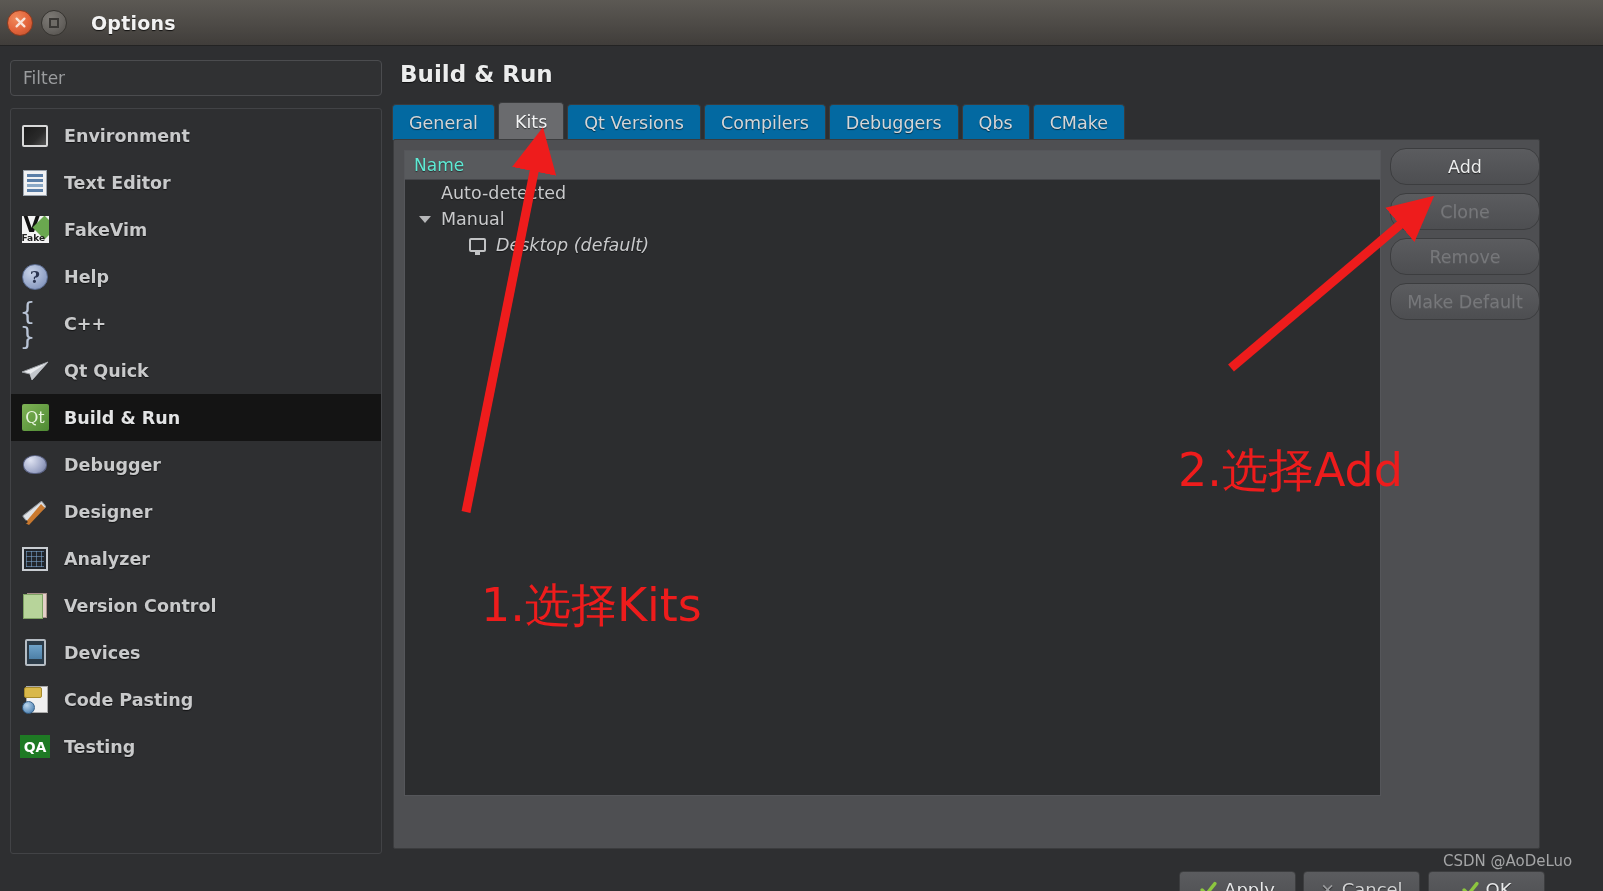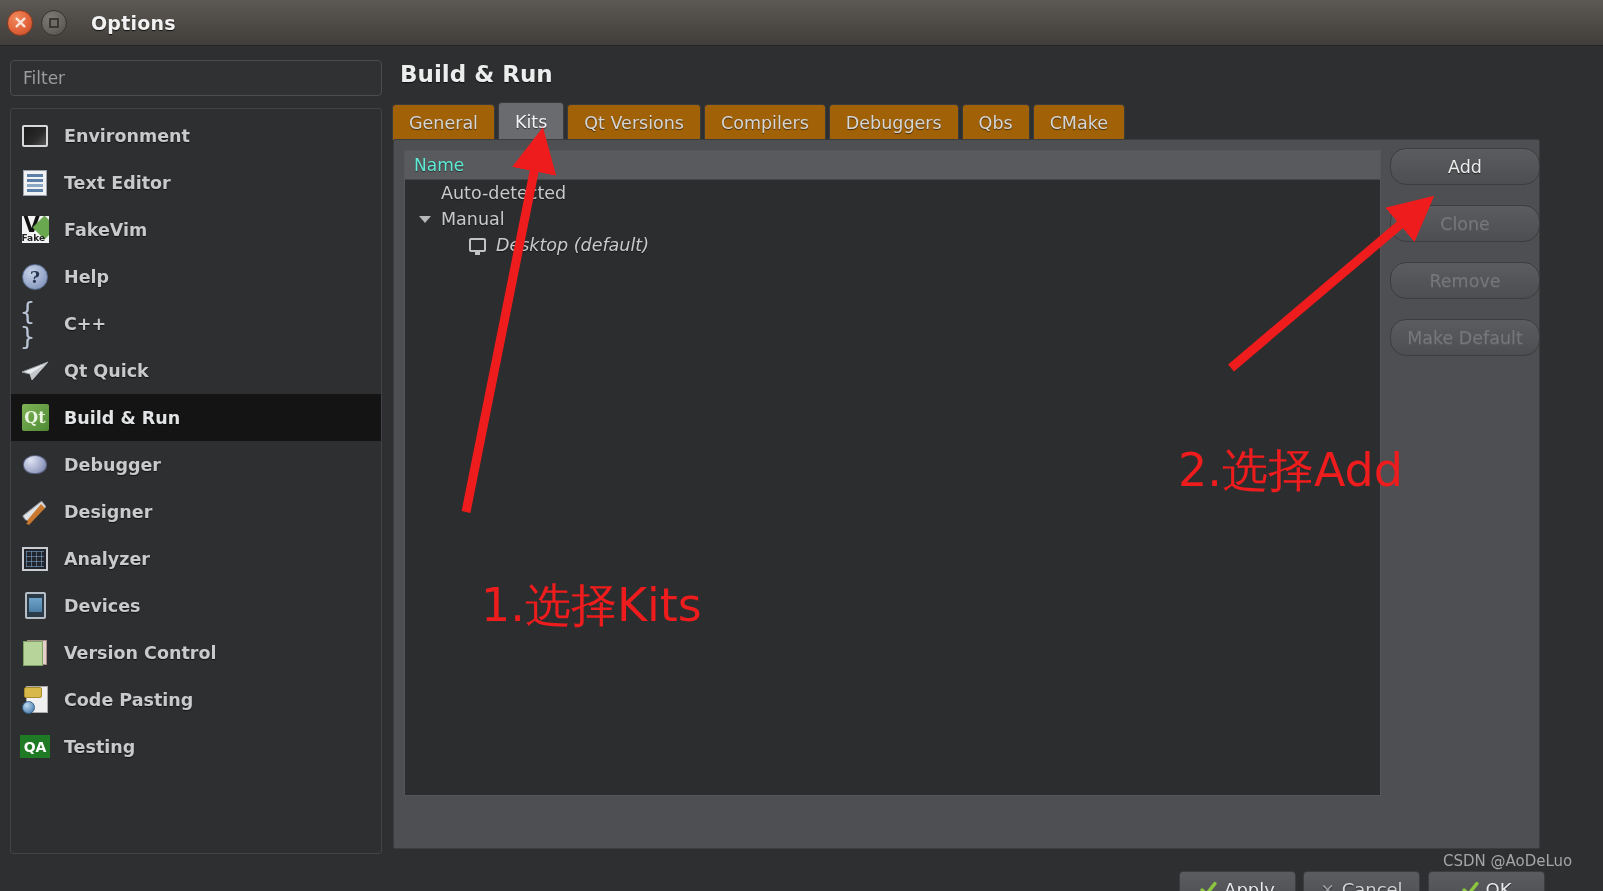--- a/index.html
+++ b/index.html
@@ -131,21 +131,21 @@
   .ico-help {
     width: 26px; height: 26px; border-radius: 50%;
     background: radial-gradient(circle at 35% 30%, #c8d3e8, #8e9fc4 70%, #6b7ca2);
     border: 1px solid #5d6e93;
     display: flex; align-items: center; justify-content: center;
     font-size: 17px; font-weight: bold; color: #2b3550;
     font-family: "DejaVu Serif", serif;
   }
   .ico-cpp { font-size: 25px; color: #b9c4d6; font-family: "DejaVu Sans Mono", monospace; line-height: 1; }
   .ico-qt { width: 27px; height: 27px; background: linear-gradient(135deg,#7fb356,#4e8a33); border-radius: 2px; position: relative; display:flex; align-items:center; justify-content:center; }
-  .ico-qt span { color: #e9f5e0; font-size: 16px; font-weight: bold; font-family: "DejaVu Serif", serif; }
+  .ico-qt span { color: #e9f5e0; font-size: 16px; font-weight: normal; font-family: "DejaVu Serif", serif; }
   .ico-debug {
     width: 24px; height: 19px; border-radius: 50% 50% 45% 45%;
     background: radial-gradient(circle at 30% 25%, #dfe3f2, #9aa3c4 65%, #6d7697);
     border: 1px solid #5b6384;
   }
   .ico-analyzer { width: 26px; height: 24px; background: #21252b; border: 2px solid #c9cdd2; position: relative; }
   .ico-analyzer::before {
     content: ""; position: absolute; inset: 2px;
     background:
       repeating-linear-gradient(to right, rgba(120,160,200,.6) 0 1px, transparent 1px 5px),
@@ -175,21 +175,21 @@
   
   #tabbar {
     position: absolute; left: 0; top: 56px;
     height: 38px;
     display: flex; align-items: flex-end;
   }
   .tab {
     height: 36px;
     padding: 0 16px;
     display: flex; align-items: center;
-    background: #a16207;
+    background: #0369a1;
     border: 1px solid #3a3b3d;
     border-bottom: none;
     border-top-left-radius: 4px; border-top-right-radius: 4px;
     color: #d5d6d8;
     font-size: 17.5px;
     margin-right: 3px;
     text-shadow: 0 1px 1px rgba(0,0,0,.55);
     cursor: default;
   }
   .tab.active {
@@ -252,21 +252,21 @@
   .monitor::after {
     content: ""; position: absolute; left: 4px; bottom: -5px;
     width: 5px; height: 3px; background: #c2c3c5;
   }
   .italic { font-style: italic; }
 
   
   #sidebtns { position: absolute; left: 996px; top: 8px; width: 150px; }
   .sbtn {
     width: 150px; height: 37px;
-    margin-bottom: 20px;
+    margin-bottom: 8px;
     background: linear-gradient(to bottom, #5b5c5f, #4d4e51);
     border: 1px solid #3c3d3f;
     border-radius: 16px;
     display: flex; align-items: center; justify-content: center;
     font-size: 17.5px;
     color: #eceded;
     text-shadow: 0 1px 1px rgba(0,0,0,.6);
     cursor: default;
   }
   .sbtn.disabled { color: #76777a; text-shadow: 0 1px 0 rgba(255,255,255,.06); }
@@ -412,30 +412,30 @@
 
         <div class="cat">
           <span class="ic">
               <span class="ico-analyzer"></span>
             </span>
           <span class="lbl">Analyzer</span>
         </div>
 
         <div class="cat">
           <span class="ic">
+              <span class="ico-vcs"></span>
+            </span>
+          <span class="lbl">Version Control</span>
+        </div>
+
+        <div class="cat">
+          <span class="ic">
               <span class="ico-device"></span>
             </span>
           <span class="lbl">Devices</span>
-        </div>
-
-        <div class="cat">
-          <span class="ic">
-              <span class="ico-vcs"></span>
-            </span>
-          <span class="lbl">Version Control</span>
         </div>
 
         <div class="cat">
           <span class="ic">
               <span class="ico-paste">
                 <span class="globe"></span>
               </span>
             </span>
           <span class="lbl">Code Pasting</span>
         </div>

